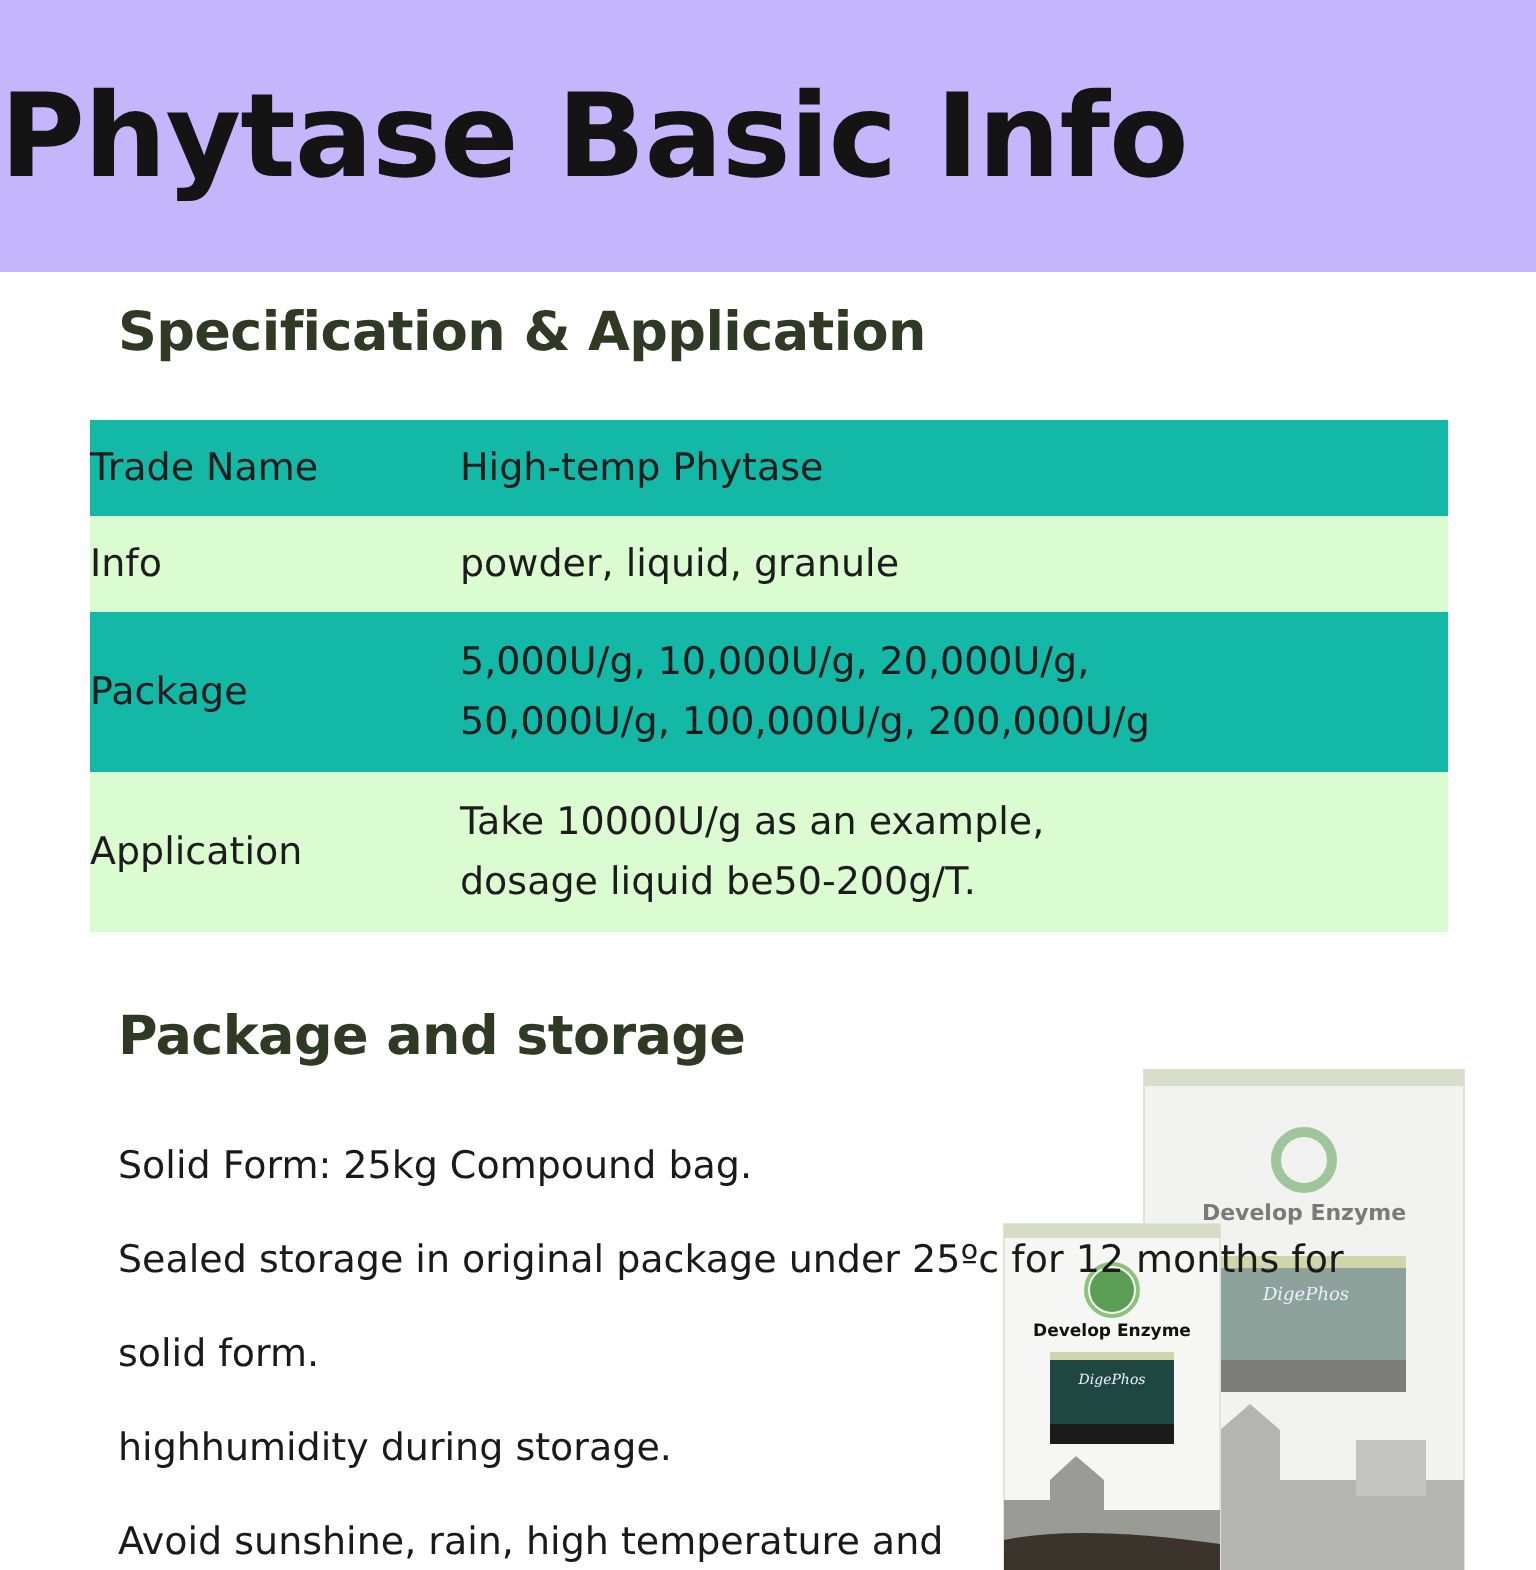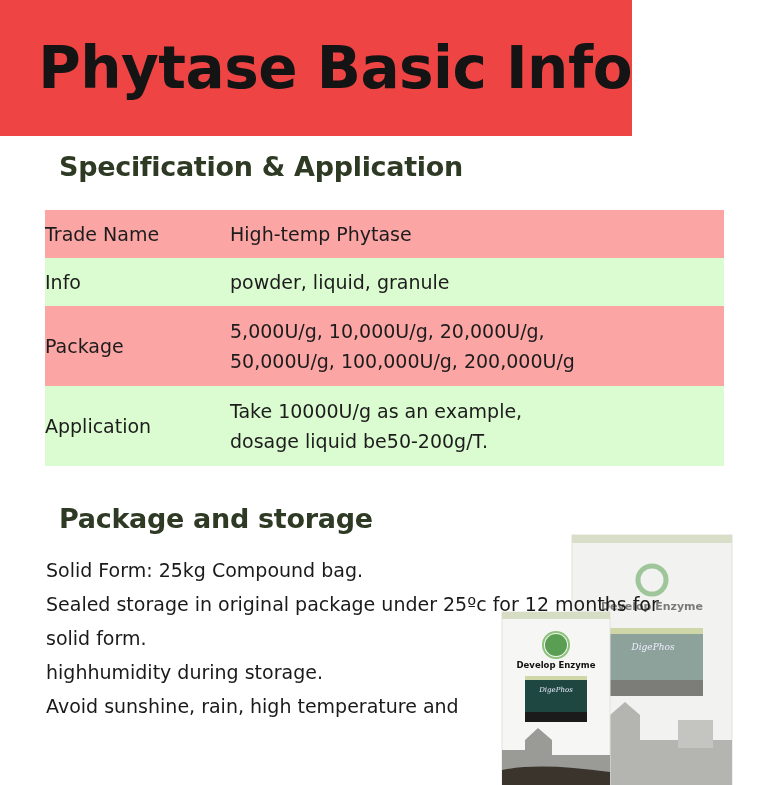--- a/index.html
+++ b/index.html
@@ -1,32 +1,32 @@
 <!DOCTYPE html>
 <html><head>
 <meta charset="utf-8">
 <style>
   html, body { margin:0; padding:0; }
   body { width:768px; height:785px; background:#ffffff; position:relative; overflow:hidden;
          font-family:"DejaVu Sans", sans-serif; color:#1a1a1a; }
-  .banner { position:absolute; left:0; top:0; width:632px; height:136px; background:#ef4444;
-            display:flex; align-items:center; justify-content:flex-end; }
+  .banner { position:absolute; left:0; top:0; width:768px; height:136px; background:#c4b5fd;
+            display:flex; align-items:center; justify-content:flex-start; }
   .banner h1 { margin:0; font-size:58px; font-weight:bold; color:#141414; letter-spacing:-0.5px; }
   .h2 { position:absolute; left:59px; font-size:27px; font-weight:bold; color:#2f3a24; margin:0; letter-spacing:-0.3px; }
   .spec-title { top:151px; }
   .pkg-title { top:503px; }
   table.spec { position:absolute; left:45px; top:210px; width:679px; border-collapse:collapse; font-size:19px; color:#1c1c1c; }
   table.spec td { padding:0; vertical-align:middle; line-height:30px; }
   table.spec td.k { width:185px; }
-  tr.dark { background:#fca5a5; }
+  tr.dark { background:#14b8a6; }
   tr.light { background:#dbfbd0; }
   tr.r1 td, tr.r2 td { height:48px; }
   tr.r3 td, tr.r4 td { height:80px; }
   .pkg-body { position:absolute; left:42px; top:551px; width:700px; font-size:19px; line-height:30px; color:#1a1a1a; }
-  .pkg-body p { margin:4px; }
+  .pkg-body p { margin:17px; }
   .bags { position:absolute; left:500px; top:530px; width:235px; height:255px; }
 </style>
 </head>
 <body>
 
 <div class="banner">
   <h1>Phytase Basic Info</h1>
 </div>
 
 <h2 class="h2 spec-title">Specification &amp; Application</h2>

